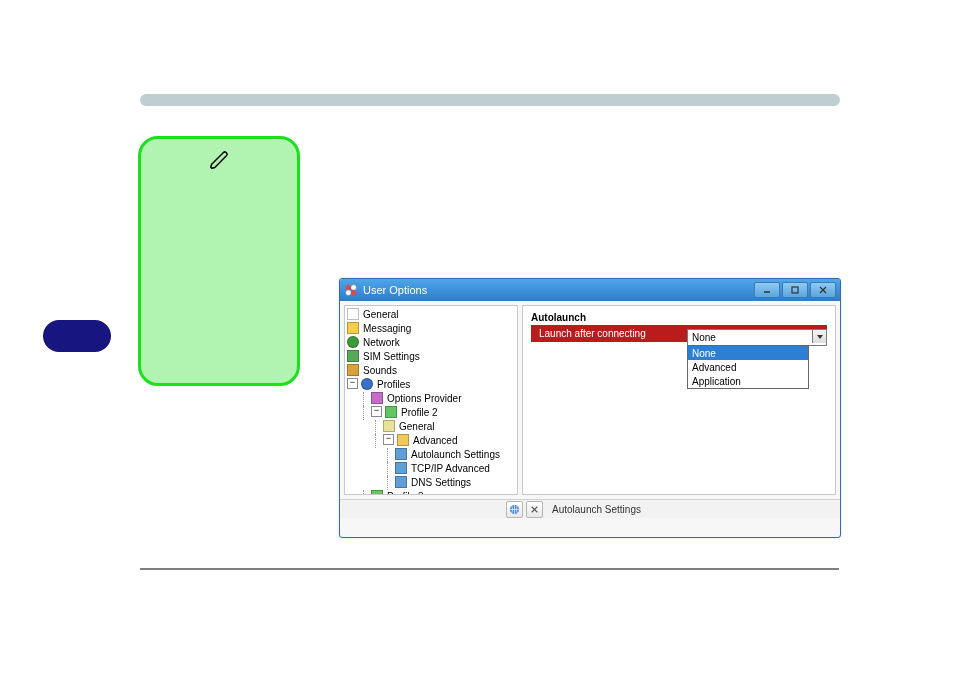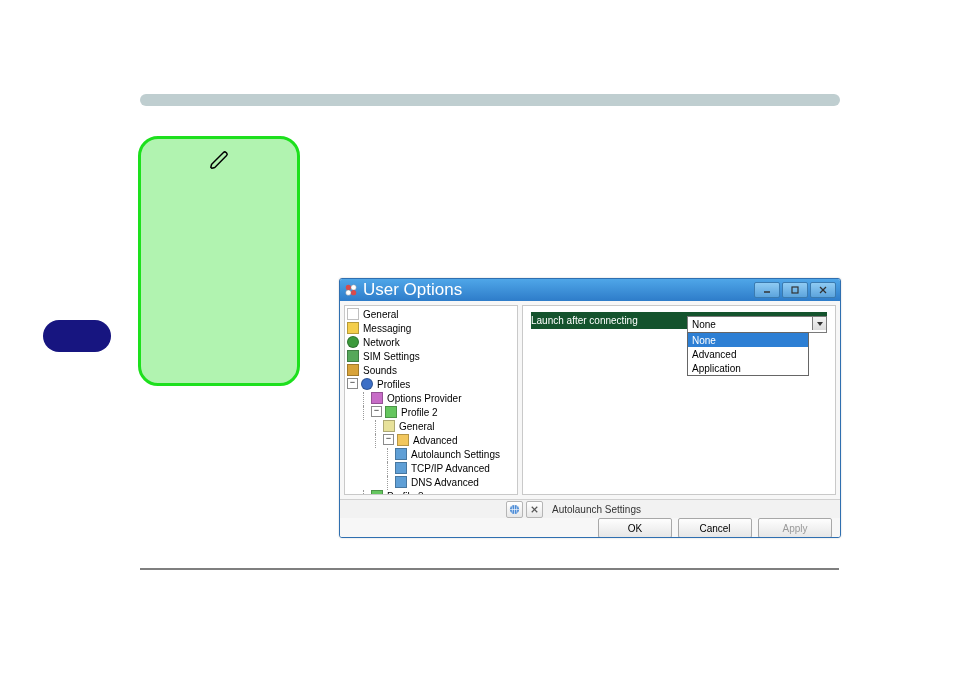--- a/index.html
+++ b/index.html
@@ -14,21 +14,21 @@
 .pen-icon svg{width:22px;height:22px;display:block;}
 
 
 .pill{position:absolute;left:43px;top:320px;width:68px;height:32px;background:#171580;border-radius:16px;}
 
 
 .bottom-rule{position:absolute;left:140px;top:568px;width:699px;height:2px;background:#7F7F7F;}
 
 
 .dialog{position:absolute;left:339px;top:278px;width:500px;height:258px;border:1px solid #2F6FB0;border-radius:3px;overflow:hidden;background:#F7F7F7;box-shadow:0 0 2px rgba(0,0,0,.2);}
-.titlebar{height:22px;background:linear-gradient(to bottom,#4FA6E8,#2E7CC9);color:#fff;display:flex;align-items:center;padding:0 4px;font-size:17px;}
+.titlebar{height:22px;background:linear-gradient(to bottom,#4FA6E8,#2E7CC9);color:#fff;display:flex;align-items:center;padding:0 4px;font-size:11px;}
 .titlebar .app-icon{width:14px;height:14px;margin-right:5px;display:flex;align-items:center;justify-content:center;}
 .titlebar .title{flex:1;}
 .tb-btns{display:flex;gap:2px;}
 .tb-btn{width:24px;height:14px;background:linear-gradient(to bottom,#8FCBF3,#5CA4DD);border:1px solid #3B7BB0;border-radius:2px;display:flex;align-items:center;justify-content:center;color:#2a2a2a;font-size:9px;cursor:pointer;}
 .tb-btn.close{background:linear-gradient(to bottom,#8FCBF3,#5CA4DD);}
 .tb-btn svg{width:10px;height:10px;display:block;}
 
 .dialog-body{display:flex;height:198px;background:#F7F7F7;}
 .tree-pane{width:172px;background:#fff;border:1px solid #C9C9C9;margin:4px 2px 4px 4px;overflow:hidden;font-size:10px;line-height:14px;}
 .tree-root{padding:2px 0 2px 2px;}
@@ -38,21 +38,21 @@
 .indent-1{padding-left:12px;}
 .indent-2{padding-left:24px;}
 .indent-3{padding-left:36px;}
 .dotline{display:inline-block;width:10px;height:14px;margin-right:2px;color:#9a9a9a;position:relative;}
 .dotline::before{content:"";position:absolute;left:4px;top:0;bottom:0;border-left:1px dotted #9a9a9a;}
 .expander{width:9px;height:9px;border:1px solid #8a8a8a;background:#fff;font-size:9px;line-height:7px;text-align:center;color:#000;margin-right:3px;display:inline-block;}
 
 .right-pane{flex:1;margin:4px 4px 4px 2px;border:1px solid #C9C9C9;background:#fff;padding:6px 8px;font-size:10px;}
 .section-title{font-weight:bold;margin-bottom:2px;}
 .field-row{display:flex;align-items:center;height:17px;}
-.field-row.selected{background:#14532d;color:#fff;padding-left:0;gap:32px;}
+.field-row.selected{background:#b91c1c;color:#fff;padding-left:8px;gap:32px;}
 .field-row .field-lbl{flex:1;}
 .combo-wrap{position:relative;margin-top:8px;}
 .combo-wrap .combo{width:120px;height:15px;border:1px solid #7a7a7a;background:#fff;color:#000;font-size:10px;padding:0 14px 0 4px;display:flex;align-items:center;cursor:pointer;}
 .combo-wrap .combo-btn{position:absolute;right:1px;top:1px;width:13px;height:13px;background:linear-gradient(#f4f4f4,#dcdcdc);border-left:1px solid #7a7a7a;display:flex;align-items:center;justify-content:center;}
 .combo-wrap .combo-btn svg{width:8px;height:8px;}
 .combo-drop{position:absolute;top:16px;left:0;width:120px;border:1px solid #666;background:#fff;color:#000;z-index:5;}
 .combo-drop .opt{height:14px;padding:0 4px;display:flex;align-items:center;font-size:10px;cursor:pointer;}
 .combo-drop .opt.hover{background:#2D7FD4;color:#fff;}
 
 .status-row{height:18px;border-top:1px solid #D0D0D0;display:flex;align-items:center;padding:0 6px;font-size:10px;color:#333;background:#F2F2F2;}
@@ -209,32 +209,33 @@
               <span class="ico">
                 <span class="sq leaf"></span>
               </span>
               <span class="lbl">TCP/IP Advanced</span>
             </div>
             <div class="tree-item indent-3">
               <span class="dotline"></span>
               <span class="ico">
                 <span class="sq leaf"></span>
               </span>
-              <span class="lbl">DNS Advanced</span>
+              <span class="lbl">DNS Settings</span>
             </div>
             <div class="tree-item indent-1">
               <span class="dotline"></span>
               <span class="ico">
                 <span class="sq profile"></span>
               </span>
               <span class="lbl">Profile 3</span>
             </div>
           </div>
       </div>
       <div class="right-pane">
+        <div class="section-title">Autolaunch</div>
         <div class="field-row selected">
           <div class="field-lbl">Launch after connecting</div>
           <div class="combo-wrap">
             <div class="combo">
               <span>None</span>
             </div>
             <div class="combo-btn">
               <svg viewBox="0 0 8 8">
                   <polygon points="1,2 7,2 4,6" fill="#333"></polygon>
                 </svg>
@@ -259,19 +260,14 @@
         </span>
       <span class="sic">
           <svg viewBox="0 0 12 12">
             <line x1="3" y1="3" x2="9" y2="9" stroke="#555" stroke-width="1.3"></line>
             <line x1="9" y1="3" x2="3" y2="9" stroke="#555" stroke-width="1.3"></line>
           </svg>
         </span>
       <span class="stxt">Autolaunch Settings</span>
     </div>
 
-    <div class="button-row">
-      <div class="dlg-btn">OK</div>
-      <div class="dlg-btn">Cancel</div>
-      <div class="dlg-btn disabled">Apply</div>
-    </div>
   </div>
 </div>
 
 </body></html>

